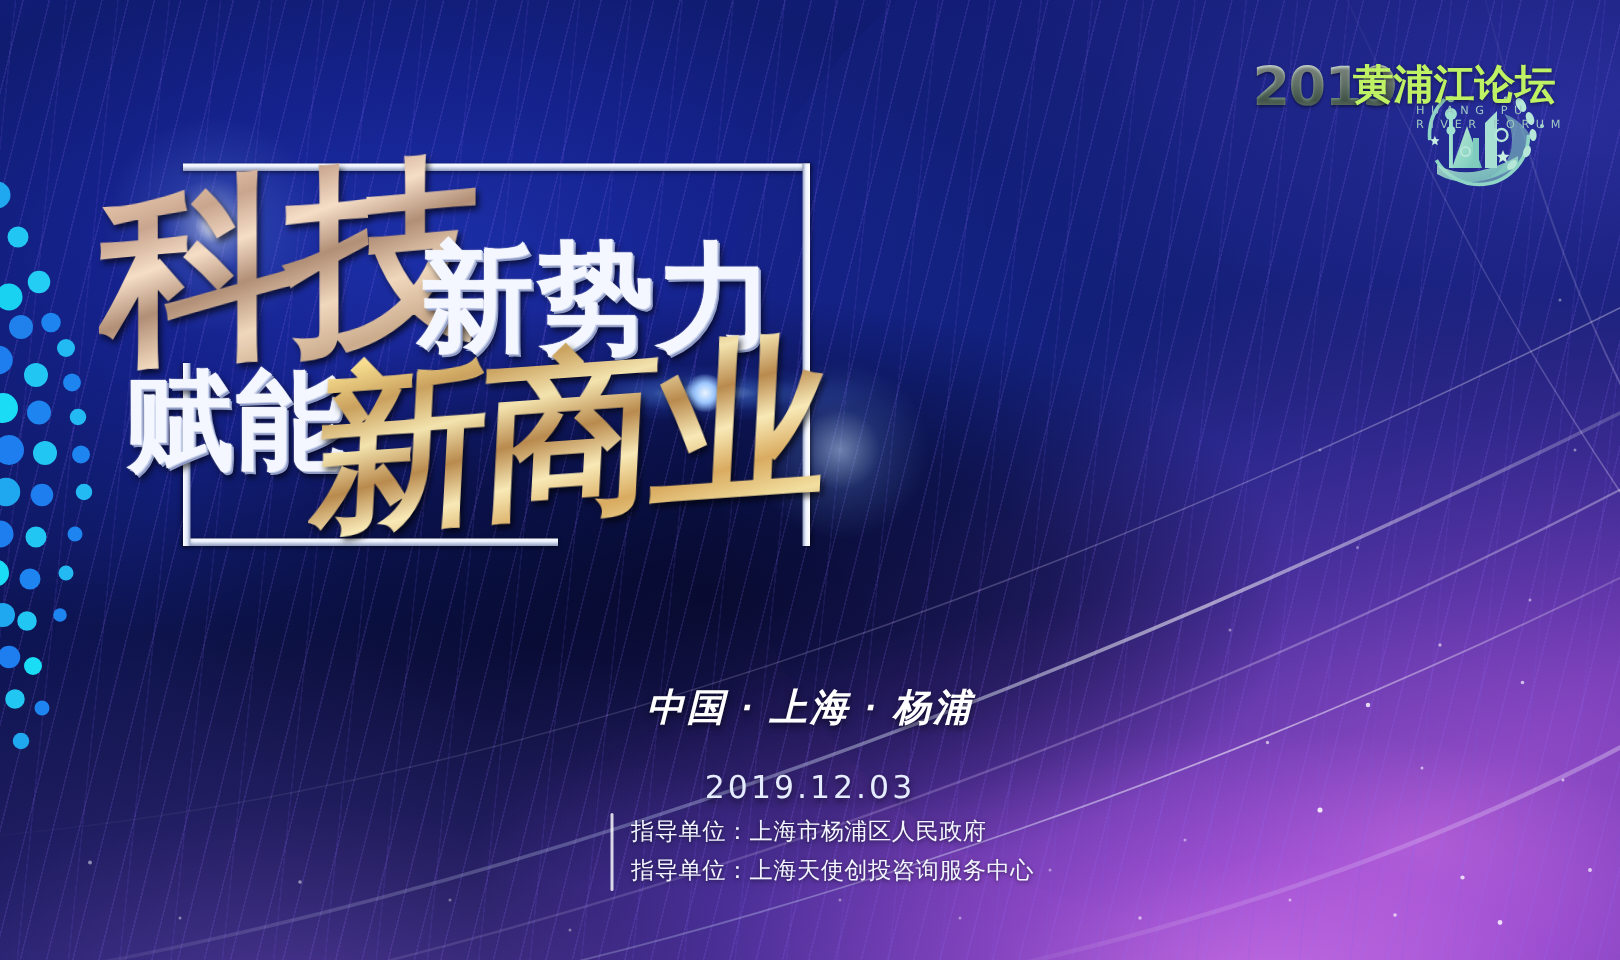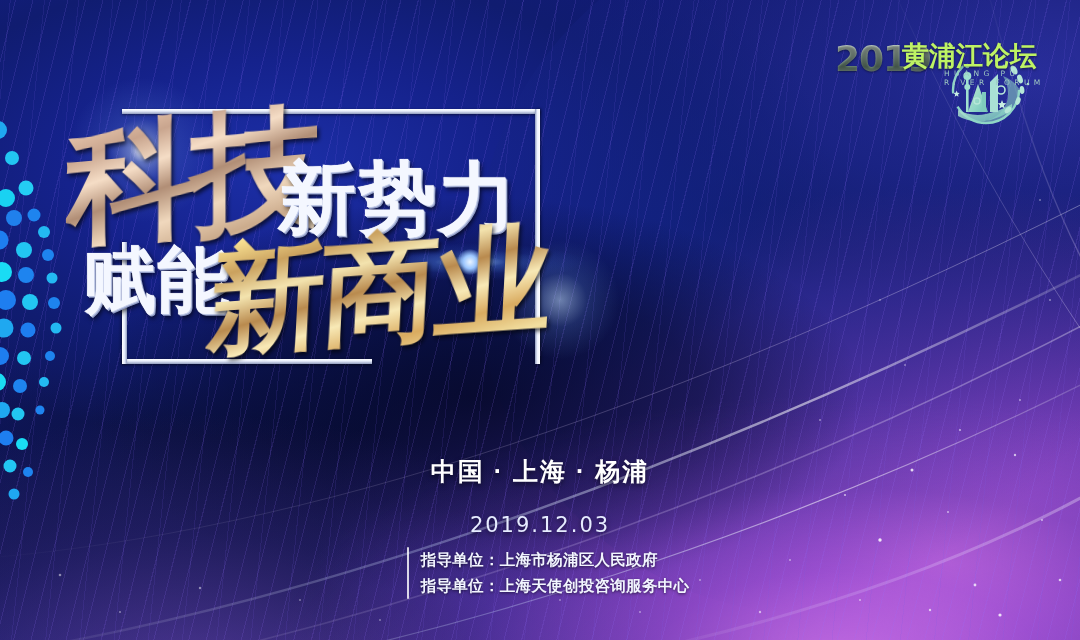--- a/index.html
+++ b/index.html
@@ -174,20 +174,21 @@
   #mt2{text-align:left;}
 
   
   .venue{
     position:absolute;left:0;right:0;top:455px;text-align:center;
   }
   #venue-place{
     font-family:"Liberation Sans",sans-serif;
     font-size:25px;font-weight:700;color:#ffffff;letter-spacing:2px;
     text-shadow:0 2px 5px rgba(0,0,0,.6);
+    font-style:italic;
   }
   #venue-date{
     margin-top:25px;
     font-family:"DejaVu Sans",sans-serif;
     font-size:21px;color:#e6ecff;letter-spacing:2px;
     text-shadow:0 2px 5px rgba(0,0,0,.6);
   }
 
   
   .logo{position:absolute;left:830px;top:26px;width:230px;height:105px;}
@@ -208,21 +209,21 @@
   #logo-en{
     position:absolute;left:74px;top:43px;
     font-family:"DejaVu Sans",sans-serif;font-size:7.5px;
     letter-spacing:4.4px;color:#9fc9c2;margin-left:40px;
   }
   .logo-emblem{position:absolute;left:108px;top:26px;width:96px;height:76px;}
 
   
   .credits{
     position:absolute;left:16px;right:0;top:542px;height:62px;
-    display:flex;justify-content:center;align-items:center;font-weight:bold;
+    display:flex;justify-content:center;align-items:flex-start;
   }
   .credit-col{
     display:flex;align-items:stretch;
     padding:0 14px;
   }
   .cbar{
     width:2px;background:rgba(255,255,255,.82);
     margin-right:12px;border-radius:1px;
   }
   .clines{display:flex;flex-direction:column;justify-content:center;}

